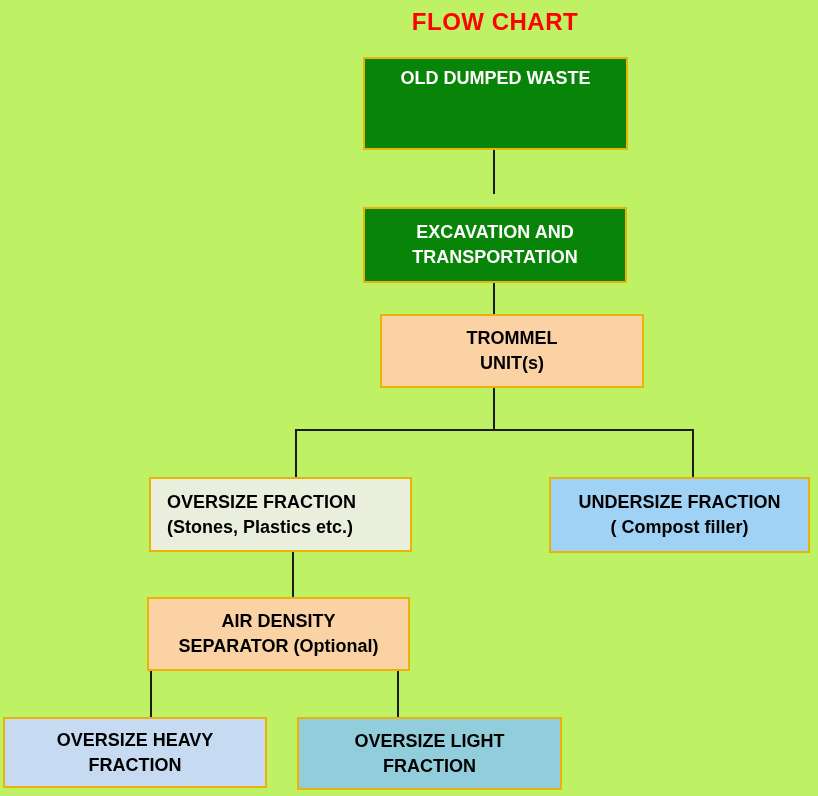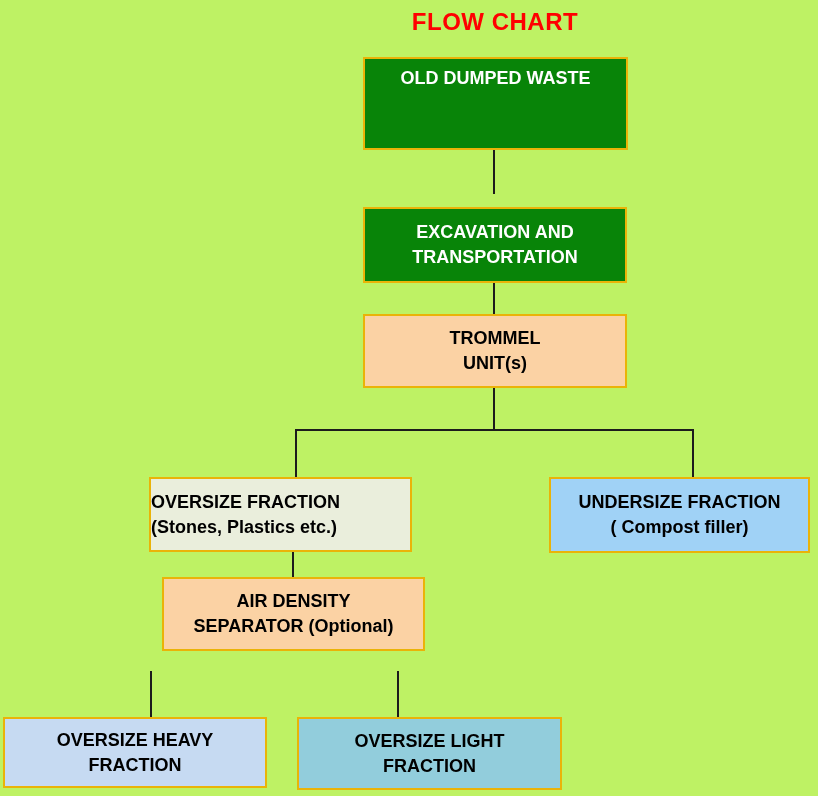--- a/index.html
+++ b/index.html
@@ -43,32 +43,33 @@
   }
   
   .node.top-label {
     align-items: flex-start;
     padding-top: 7px;
   }
   
   .node.left-label {
     justify-content: flex-start;
     text-align: left;
+    padding-left: 16px;
   }
   .line {
     position: absolute;
     background: #1c1c1c;
   }
   
   .n-old       { left: 363px; top:  57px; width: 265px; height: 93px; }
   .n-exc       { left: 363px; top: 207px; width: 264px; height: 76px; }
   .n-trommel   { left: 363px; top: 314px; width: 264px; height: 74px; }
   .n-oversize  { left: 149px; top: 477px; width: 263px; height: 75px; }
   .n-undersize { left: 549px; top: 477px; width: 261px; height: 76px; }
-  .n-air       { left: 147px; top: 577px; width: 263px; height: 74px; margin-left: 15px; }
+  .n-air       { left: 147px; top: 597px; width: 263px; height: 74px; }
   .n-heavy     { left:   3px; top: 717px; width: 264px; height: 71px; }
   .n-light     { left: 297px; top: 717px; width: 265px; height: 73px; }
   
   .l-v1 { left: 493px; top: 150px; width: 2px;   height: 44px; }
   .l-v2 { left: 493px; top: 270px; width: 2px;   height: 44px; }
   .l-v3 { left: 493px; top: 388px; width: 2px;   height: 43px; }
   .l-h1 { left: 295px; top: 429px; width: 399px; height: 2px;  }
   .l-v4 { left: 295px; top: 429px; width: 2px;   height: 48px; }
   .l-v5 { left: 692px; top: 429px; width: 2px;   height: 48px; }
   .l-v6 { left: 292px; top: 552px; width: 2px;   height: 45px; }
@@ -94,21 +95,21 @@
 
   <div class="node n-old top-label" style="background-color: rgb(8, 132, 8); color: rgb(255, 255, 255);">
     <span class="label">OLD DUMPED WASTE</span>
   </div>
 
   <div class="node n-exc" style="background-color: rgb(8, 132, 8); color: rgb(255, 255, 255);">
     <span class="label">EXCAVATION AND
 TRANSPORTATION</span>
   </div>
 
-  <div class="node n-trommel" style="background-color: rgb(251, 210, 164); color: rgb(0, 0, 0);">
+  <div class="node n-trommel" style="background-color: rgb(251, 210, 164); color: rgb(0, 0, 0); margin-left: 17px;">
     <span class="label">TROMMEL
 UNIT(s)</span>
   </div>
 
   <div class="node n-oversize left-label" style="background-color: rgb(234, 238, 220); color: rgb(0, 0, 0);">
     <span class="label">OVERSIZE FRACTION
 (Stones, Plastics etc.)</span>
   </div>
 
   <div class="node n-undersize" style="background-color: rgb(160, 210, 246); color: rgb(0, 0, 0);">

